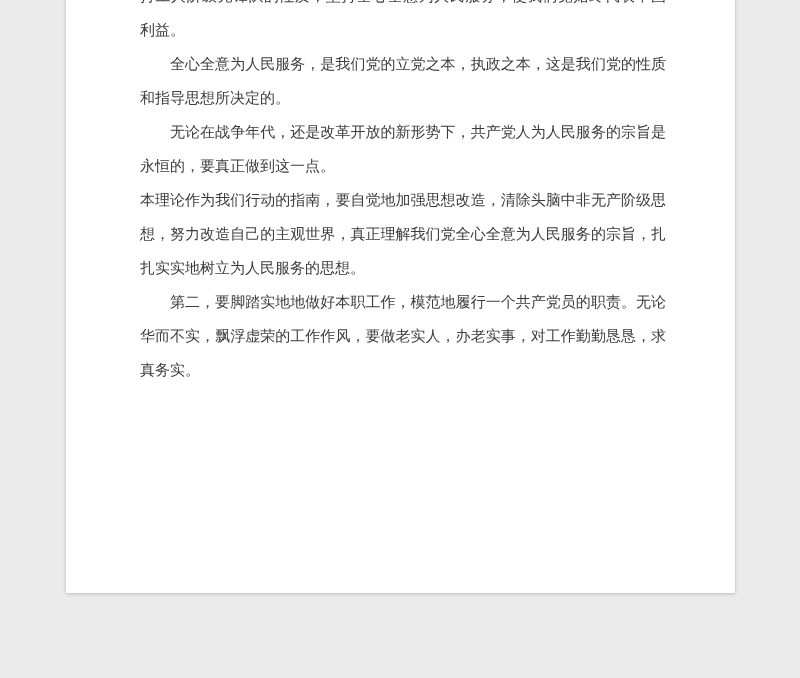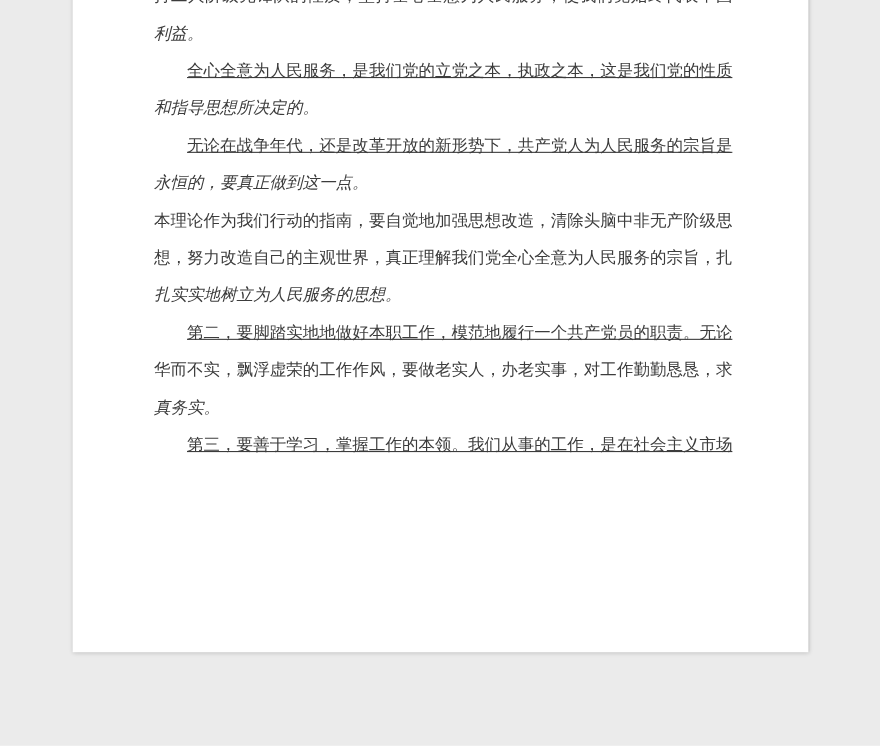--- a/index.html
+++ b/index.html
@@ -35,41 +35,38 @@
     height: 34px;
     line-height: 34px;
     overflow: hidden;
     text-align: justify;
     text-align-last: justify;
     letter-spacing: 0;
   }
   .line.last {
     text-align: left;
     text-align-last: left;
-    font-style: italic;
   }
   .line.indent {
     text-indent: 2em;
-    text-decoration: underline;
   }
 </style>
 </head>
 <body>
 
 <div class="viewer">
   <div class="page">
     <div class="text-block" id="text-block">
         <div class="line">持工人阶级先锋队的性质，坚持全心全意为人民服务，使我们党始终代表中国</div>
         <div class="line last">利益。</div>
         <div class="line indent">全心全意为人民服务，是我们党的立党之本，执政之本，这是我们党的性质</div>
         <div class="line last">和指导思想所决定的。</div>
         <div class="line indent">无论在战争年代，还是改革开放的新形势下，共产党人为人民服务的宗旨是</div>
         <div class="line last">永恒的，要真正做到这一点。</div>
         <div class="line">本理论作为我们行动的指南，要自觉地加强思想改造，清除头脑中非无产阶级思</div>
         <div class="line">想，努力改造自己的主观世界，真正理解我们党全心全意为人民服务的宗旨，扎</div>
         <div class="line last">扎实实地树立为人民服务的思想。</div>
         <div class="line indent">第二，要脚踏实地地做好本职工作，模范地履行一个共产党员的职责。无论</div>
         <div class="line">华而不实，飘浮虚荣的工作作风，要做老实人，办老实事，对工作勤勤恳恳，求</div>
         <div class="line last">真务实。</div>
-        <div class="line indent">第三，要善于学习，掌握工作的本领。我们从事的工作，是在社会主义市场</div>
       </div>
   </div>
 </div>
 
 </body></html>

